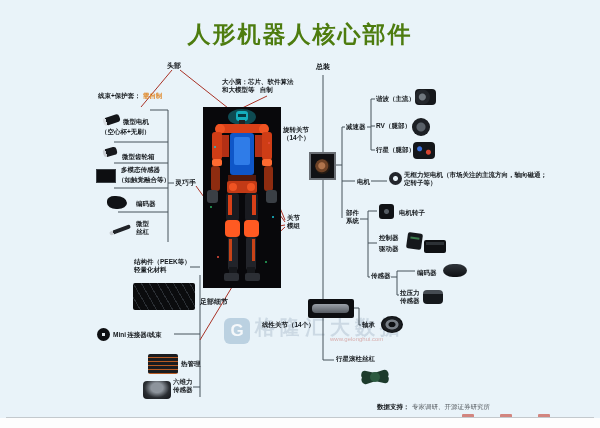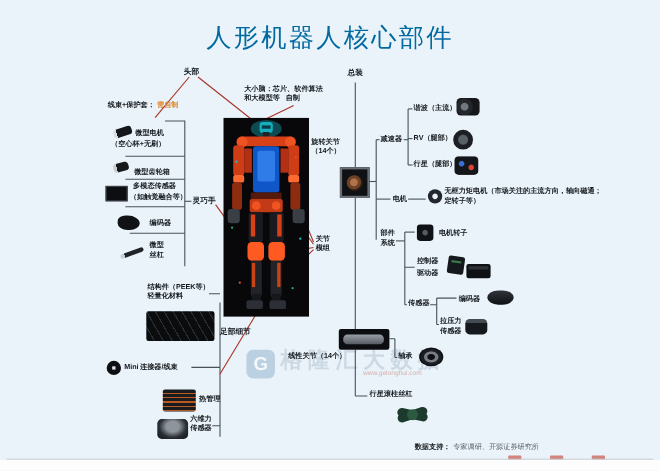--- a/index.html
+++ b/index.html
@@ -8,21 +8,21 @@
     background:#e9f3f9;font-family:"Liberation Sans",sans-serif;color:#14181c;
   }
   .t{position:absolute;white-space:nowrap;transform-origin:0 0;line-height:1.32;color:#14181c;}
   .f65{font-size:10px;transform:scale(.65);}
   .f7{font-size:10px;transform:scale(.7);}
   .b{font-weight:700;}
   .sb{font-weight:600;}
   .blk{display:block;}
   .orange{color:#e08a2d;margin-left:3px;}
   .title{position:absolute;left:0;right:0;top:19px;text-align:center;font-size:23px;
-         font-weight:400;letter-spacing:2px;color:#0369a1;}
+         font-weight:700;letter-spacing:2px;color:#4d7c0f;}
   .icon{position:absolute;}
   svg.overlay{position:absolute;left:0;top:0;pointer-events:none;}
   .img{position:absolute;}
   
   .robot-photo{position:absolute;left:203px;top:107px;}
   .joint-img{left:309px;top:152px;width:27px;height:28px;background:#101114;border:2px solid #6a6f75;box-sizing:border-box;}
   .joint-img .core{position:absolute;left:4px;top:5px;width:15px;height:15px;border-radius:50%;
       background:radial-gradient(circle at 45% 45%,#b0744c 0 3px,#6e4226 4px 6px,#241a12 7px);}
   .actuator-img{left:308px;top:299px;width:46px;height:19px;background:#0c0d10;border-radius:2px;}
   .actuator-img .cyl{position:absolute;left:4px;top:5px;width:37px;height:9px;border-radius:4px;

